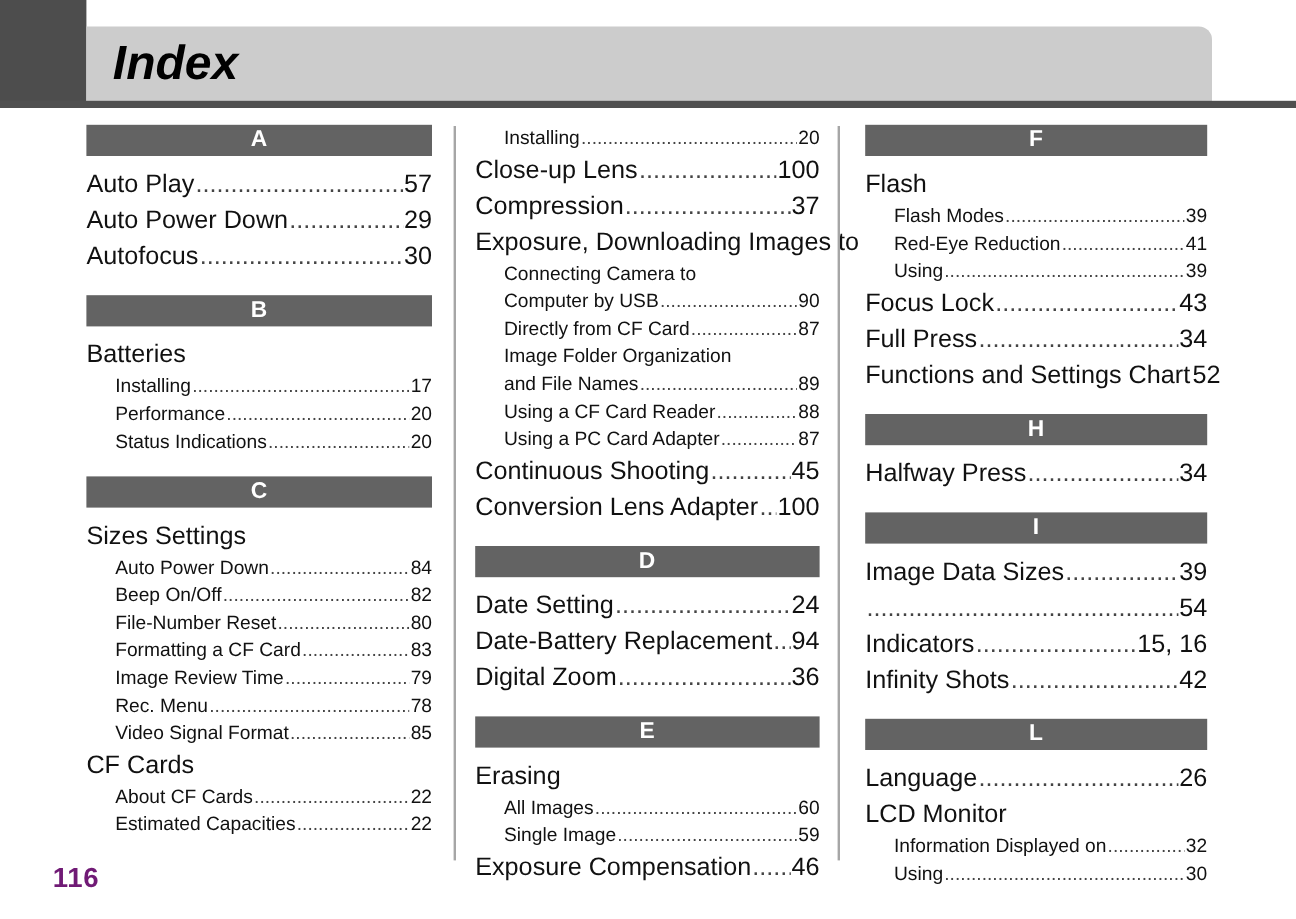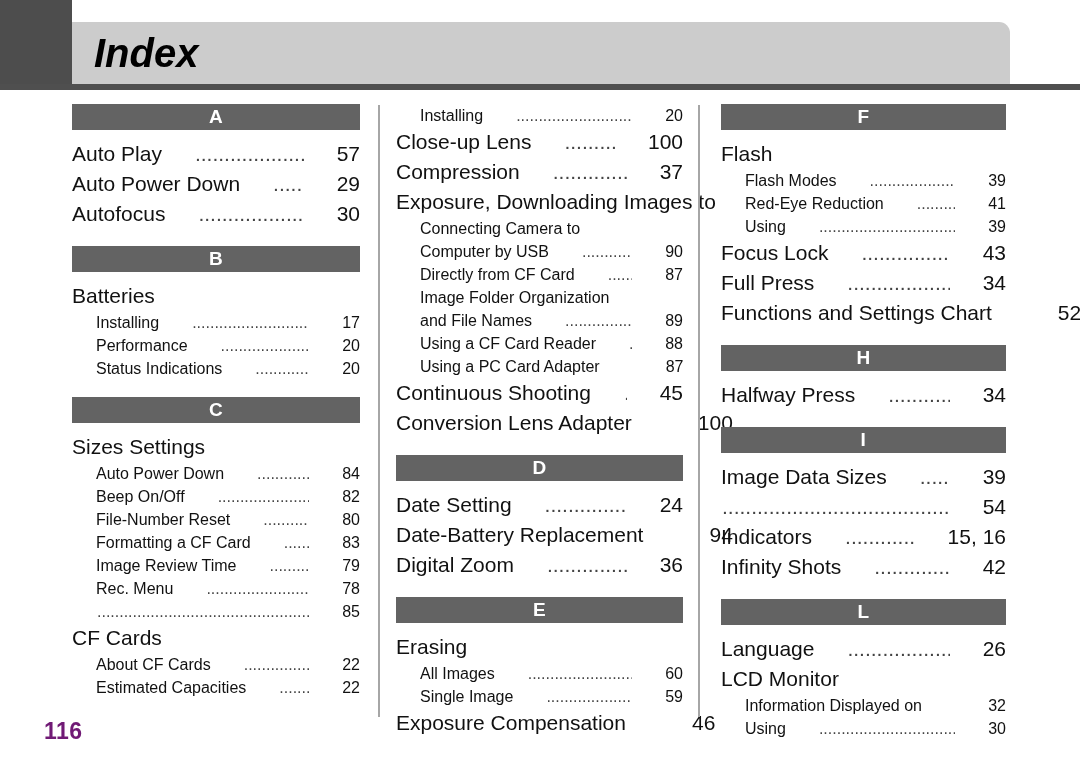--- a/index.html
+++ b/index.html
@@ -93,21 +93,20 @@
     letter-spacing: 0.5px;
   }
   .letter-band.spaced { margin-top: 17px; }
 
   
   .entry {
     display: flex;
     align-items: flex-start;
     white-space: nowrap;
     color: #111111;
-    gap: 32px;
   }
   .entry .label { flex: 0 0 auto; }
   .entry .leader {
     flex: 1 1 auto;
     overflow: hidden;
     white-space: nowrap;
     margin: 0 1px;
     color: #444;
   }
   .entry .pageno { flex: 0 0 auto; text-align: right; }
@@ -218,20 +217,21 @@
         <span class="label">Image Review Time</span>
         <span class="leader"> ..........................................................................................</span>
         <span class="pageno">79</span>
       </div>
       <div class="entry sub">
         <span class="label">Rec. Menu</span>
         <span class="leader"> ..........................................................................................</span>
         <span class="pageno">78</span>
       </div>
       <div class="entry sub">
+        <span class="label">Video Signal Format</span>
         <span class="leader"> ..........................................................................................</span>
         <span class="pageno">85</span>
       </div>
       <div class="entry main noleader">
         <span class="label">CF Cards</span>
         <span class="leader"> ..........................................................................................</span>
         <span class="pageno"></span>
       </div>
       <div class="entry sub">
         <span class="label">About CF Cards</span>

